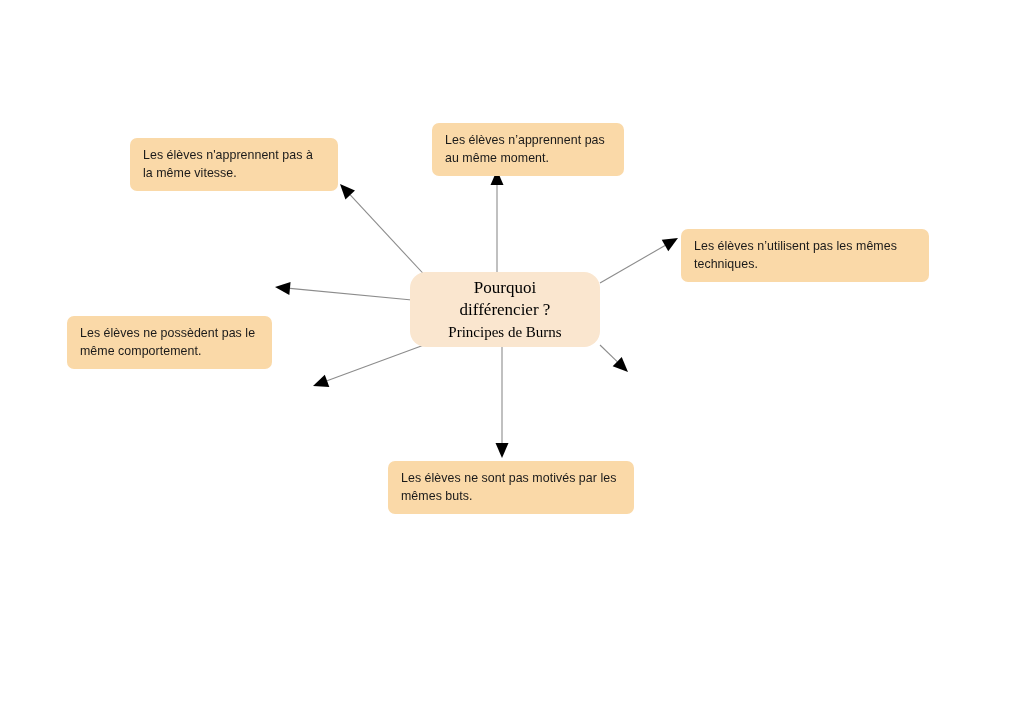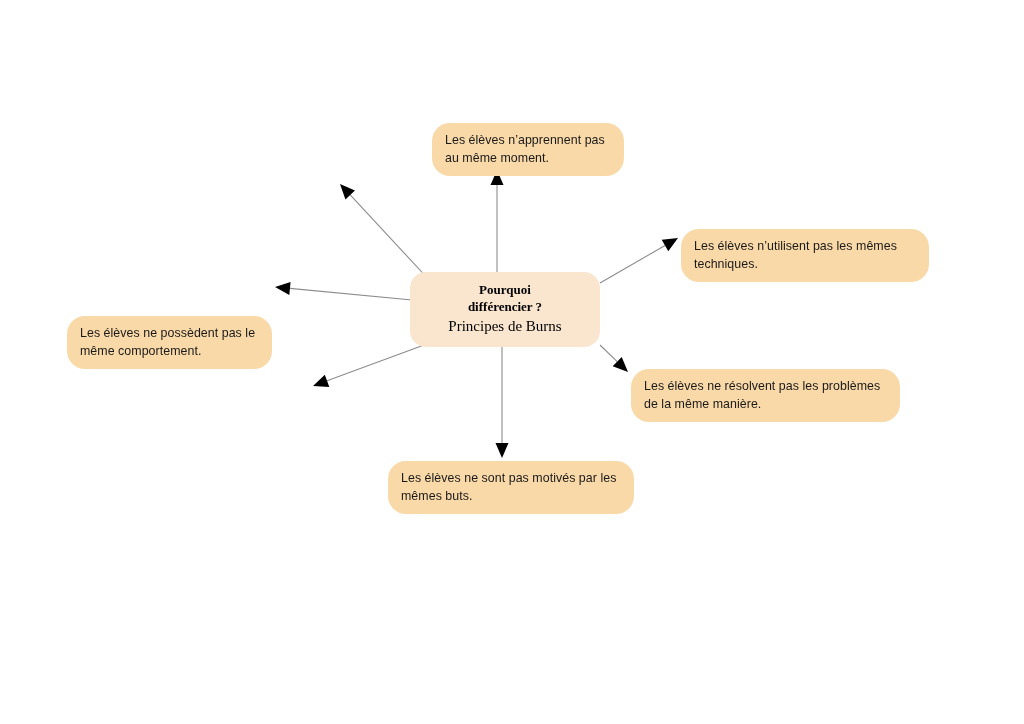--- a/index.html
+++ b/index.html
@@ -20,43 +20,43 @@
     left: 0;
     top: 0;
     width: 1024px;
     height: 724px;
     pointer-events: none;
   }
   .node {
     position: absolute;
     box-sizing: border-box;
     background: #fad9a8;
-    border-radius: 18px;
+    border-radius: 7px;
     padding: 9px 12px 9px 13px;
     font-size: 12.4px;
     line-height: 1.42;
     color: #1a1a1a;
     letter-spacing: 0.05px;
   }
   .center-node {
     position: absolute;
     box-sizing: border-box;
     background: #fae6cf;
     border-radius: 16px;
     font-family: "Liberation Serif", serif;
     color: #000000;
     display: flex;
     flex-direction: column;
     align-items: center;
     justify-content: center;
     text-align: center;
   }
   .center-title {
-    font-weight: bold;
-    font-size: 13px;
+    font-weight: normal;
+    font-size: 17px;
     line-height: 1.28;
     white-space: pre-line;
   }
   .center-sub {
     font-size: 15px;
     line-height: 1.3;
     margin-top: 2px;
   }
 </style>
 </head>
@@ -94,18 +94,18 @@
         <polygon points="275,287 290.54695117655064,281.9460600405277 289.31889099948256,294.88792498347544" fill="#000000"></polygon>
       </g>
     </svg>
 
   <div class="center-node" id="center-node" style="left: 410px; top: 272px; width: 190px; height: 75px; background: rgb(250, 230, 207);">
     <div class="center-title">Pourquoi
 différencier ?</div>
     <div class="center-sub">Principes de Burns</div>
   </div>
 
+<div class="node" style="left: 130px; top: 138px; width: 208px; min-height: 44px; background: rgb(250, 217, 168); color: rgb(26, 26, 26);"><span>Les élèves n'apprennent pas à la même vitesse.</span></div>
     <div class="node" style="left: 432px; top: 123px; width: 192px; min-height: 44px; background: rgb(250, 217, 168); color: rgb(26, 26, 26);"><span>Les élèves n’apprennent pas au même moment.</span></div>
     <div class="node" style="left: 681px; top: 229px; width: 248px; min-height: 44px; background: rgb(250, 217, 168); color: rgb(26, 26, 26);"><span>Les élèves n’utilisent pas les mêmes techniques.</span></div>
-    <div class="node" style="left: 631px; top: 369px; width: 269px; min-height: 44px; background: rgb(250, 217, 168); color: rgb(26, 26, 26);"><span>Les élèves ne résolvent pas les problèmes de la même manière.</span></div>
     <div class="node" style="left: 388px; top: 461px; width: 246px; min-height: 44px; background: rgb(250, 217, 168); color: rgb(26, 26, 26);"><span>Les élèves ne sont pas motivés par les mêmes buts.</span></div>
     <div class="node" style="left: 67px; top: 274px; width: 205px; min-height: 44px; background: rgb(250, 217, 168); color: rgb(26, 26, 26); margin-top: 42px;"><span>Les élèves ne possèdent pas le même comportement.</span></div>
   </div>
 
 </body></html>

